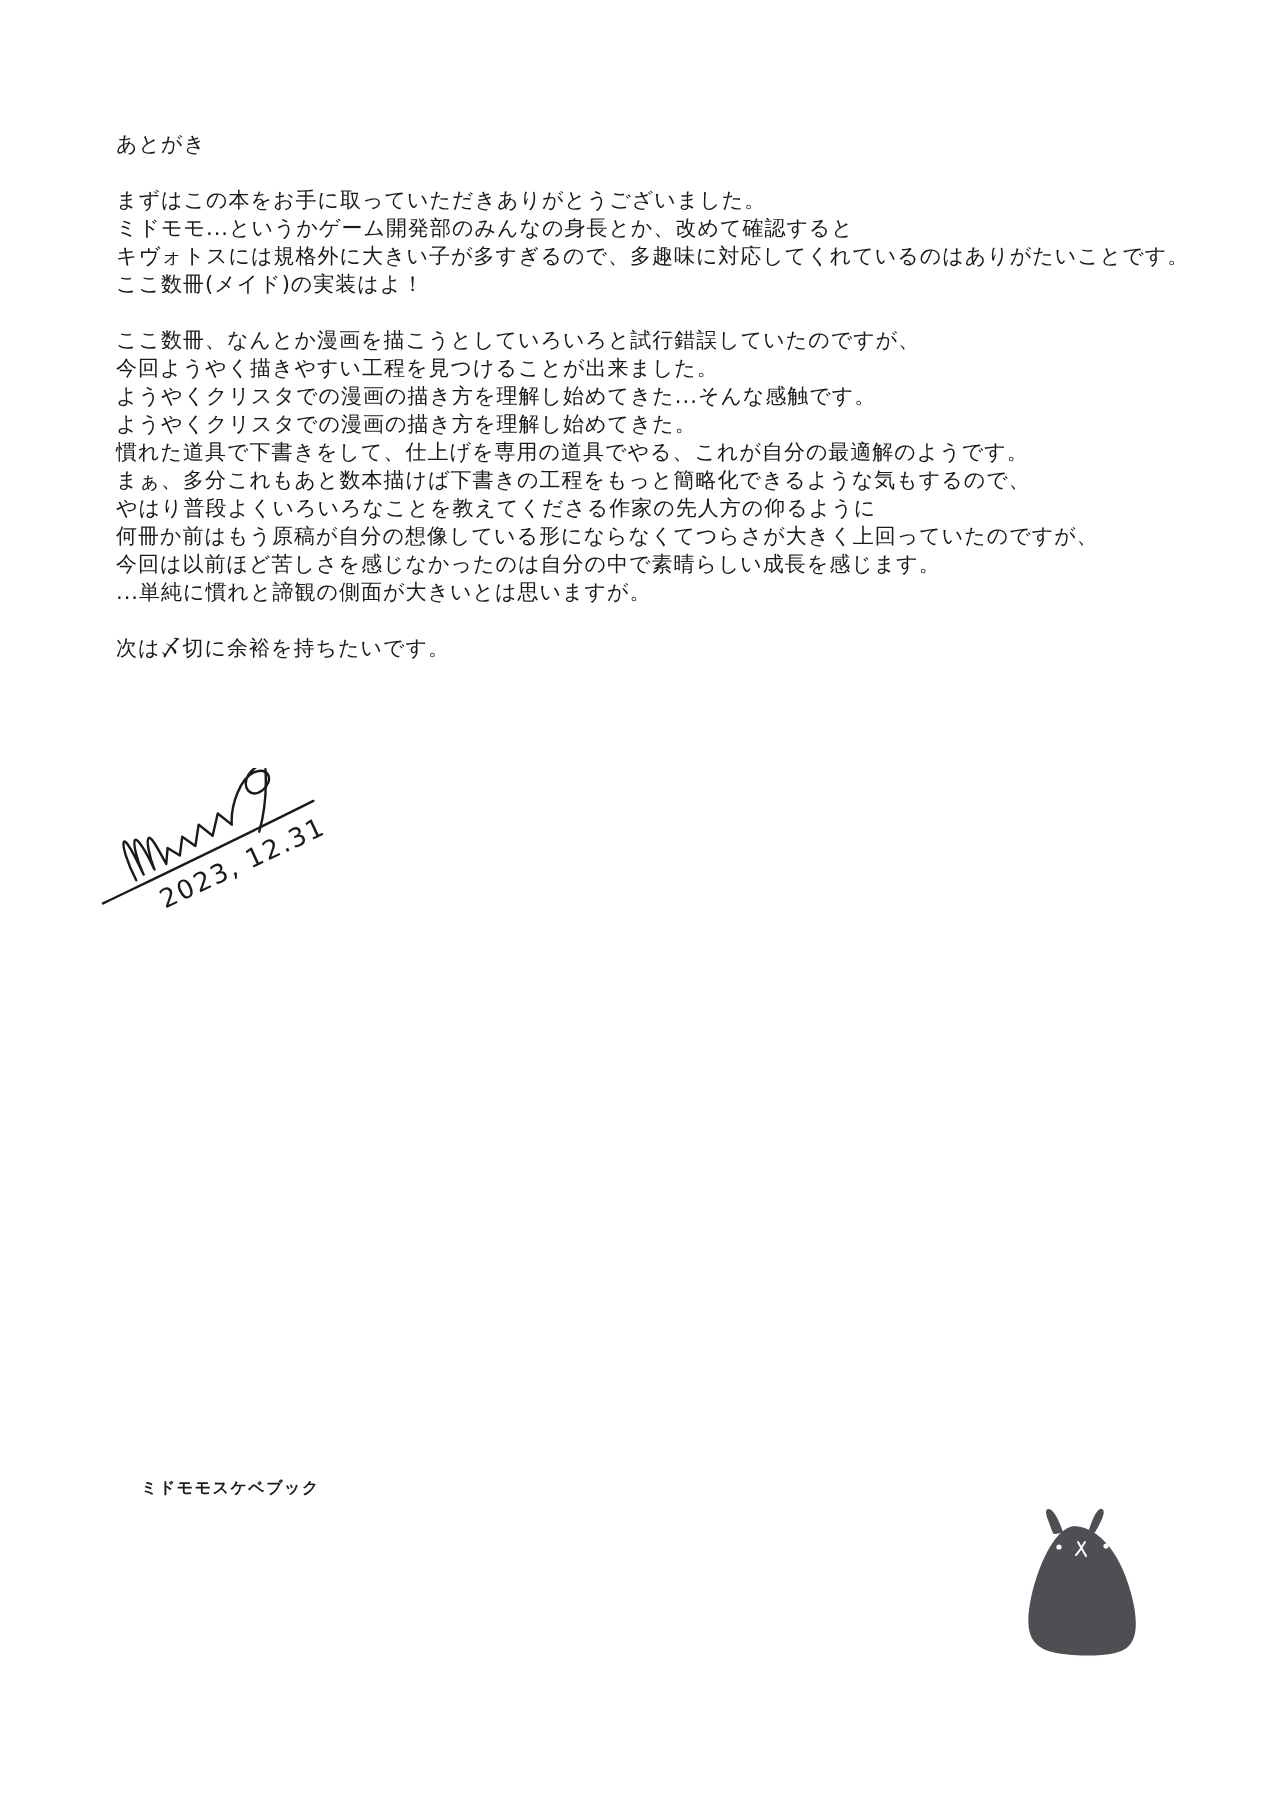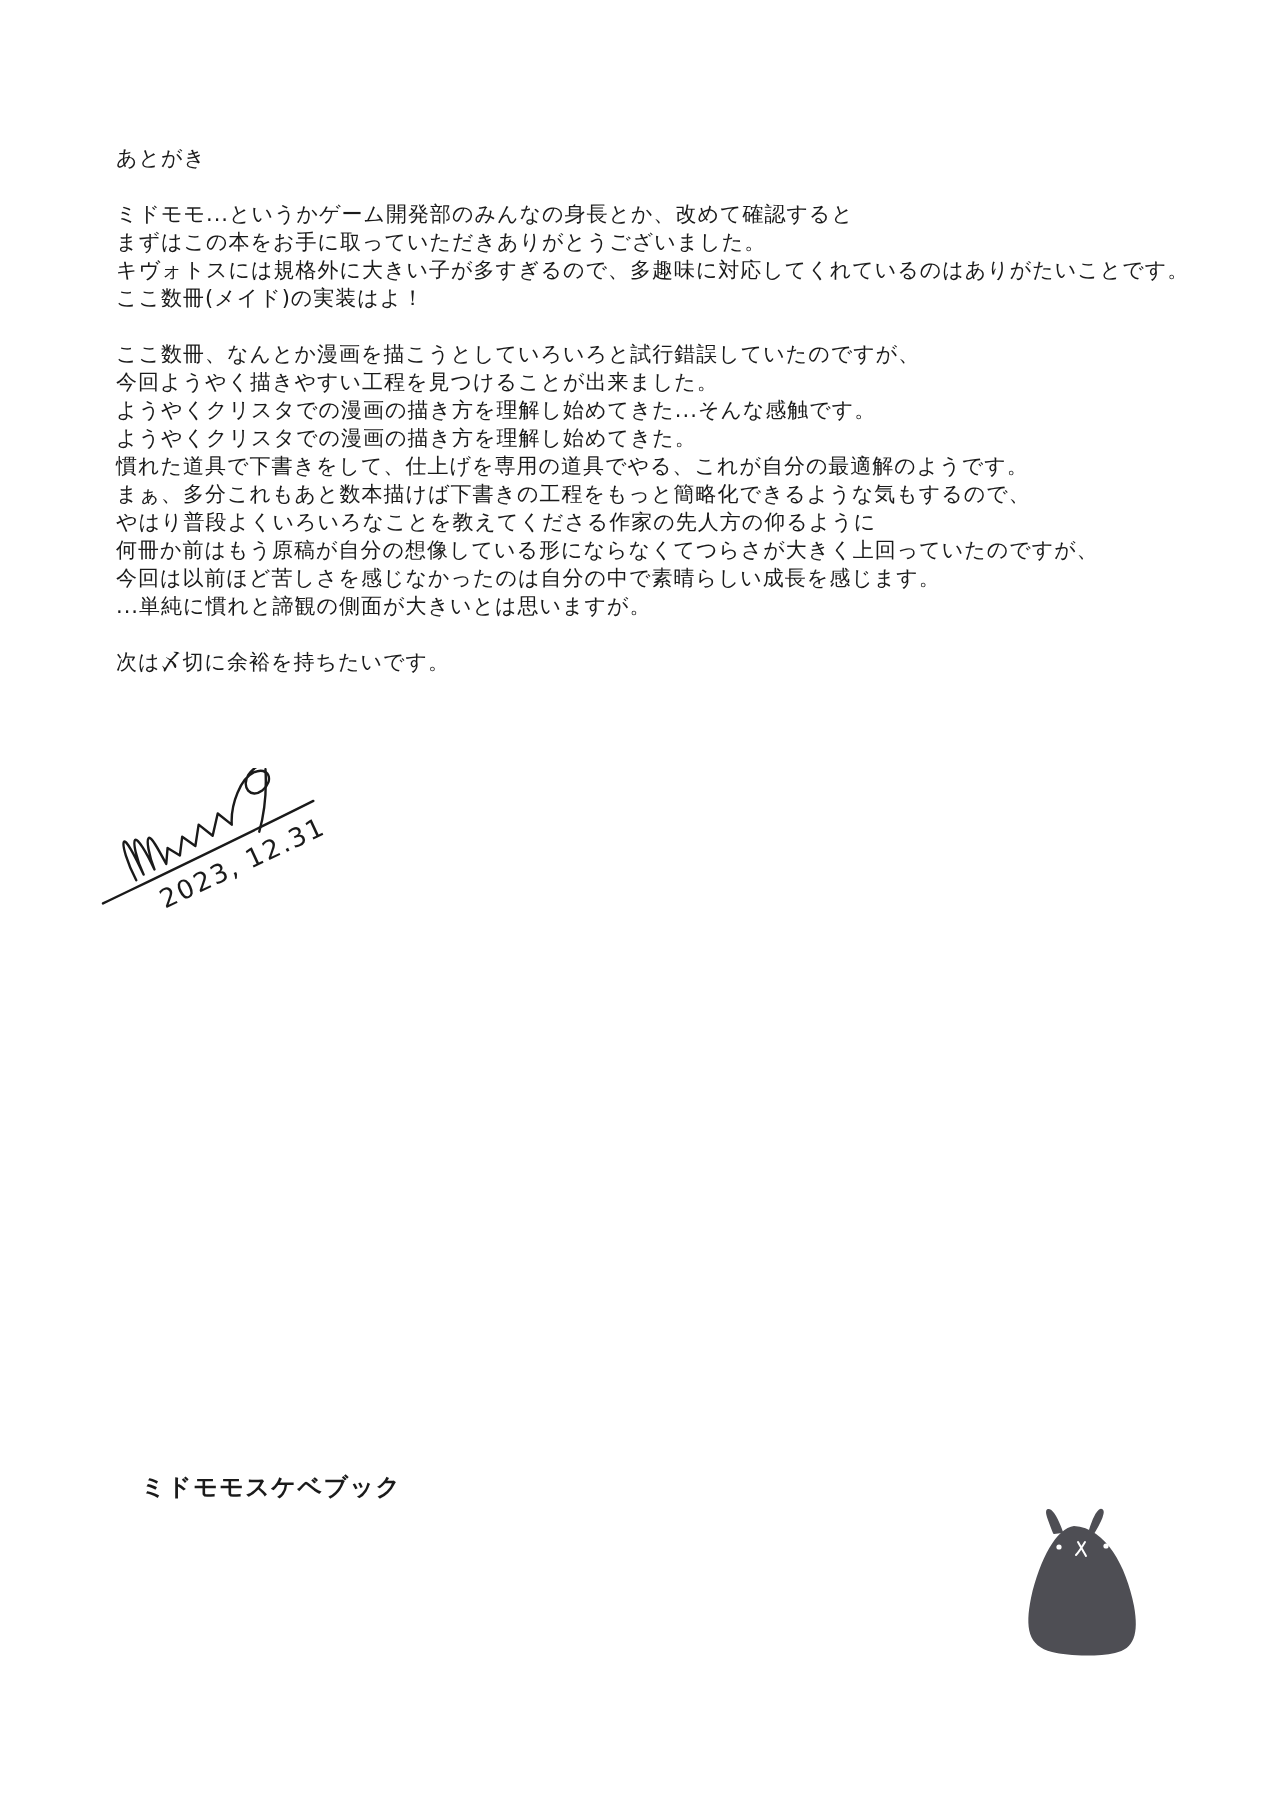--- a/index.html
+++ b/index.html
@@ -8,57 +8,57 @@
     width:1280px;
     height:1807px;
     background:#ffffff;
     overflow:hidden;
     font-family:"DejaVu Sans",sans-serif;
     color:#1a1a1a;
   }
   .afterword{
     position:absolute;
     left:116px;
-    top:144px;
+    top:130px;
     font-size:21px;
     line-height:28px;
     letter-spacing:1px;
   }
   .afterword .title{
     margin-bottom:28px;
     font-weight:500;
   }
   .para{margin-bottom:28px;}
   .para .line{white-space:pre;}
   .colophon{
     position:absolute;
     left:138px;
     top:1474px;
-    font-size:24px;
+    font-size:16px;
     line-height:27.5px;
     font-weight:600;
     letter-spacing:1.5px;
   }
   .colophon .c-title{padding-left:3px;}
   .colophon .line{white-space:pre;}
   .sig-svg{position:absolute;left:92px;top:768px;}
   .mascot-svg{position:absolute;left:1012px;top:1506px;}
   .sig-stroke{fill:none;stroke:#1a1a1a;stroke-width:2.4;stroke-linecap:round;stroke-linejoin:round;}
   .sig-date{font-family:"DejaVu Sans",sans-serif;font-size:26px;letter-spacing:2px;fill:#1a1a1a;}
 </style>
 </head>
 <body>
 
 <div class="page">
 
   <div class="afterword">
     <div class="title">あとがき</div>
     <div class="para">
+        <div class="line">まずはこの本をお手に取っていただきありがとうございました。</div>
         <div class="line">ミドモモ...というかゲーム開発部のみんなの身長とか、改めて確認すると</div>
-        <div class="line">まずはこの本をお手に取っていただきありがとうございました。</div>
         <div class="line">キヴォトスには規格外に大きい子が多すぎるので、多趣味に対応してくれているのはありがたいことです。</div>
         <div class="line">ここ数冊(メイド)の実装はよ！</div>
       </div>
     <div class="para">
         <div class="line">ここ数冊、なんとか漫画を描こうとしていろいろと試行錯誤していたのですが、</div>
         <div class="line">今回ようやく描きやすい工程を見つけることが出来ました。</div>
         <div class="line">ようやくクリスタでの漫画の描き方を理解し始めてきた...そんな感触です。</div>
         <div class="line">ようやくクリスタでの漫画の描き方を理解し始めてきた。</div>
         <div class="line">慣れた道具で下書きをして、仕上げを専用の道具でやる、これが自分の最適解のようです。</div>
         <div class="line">まぁ、多分これもあと数本描けば下書きの工程をもっと簡略化できるような気もするので、</div>

